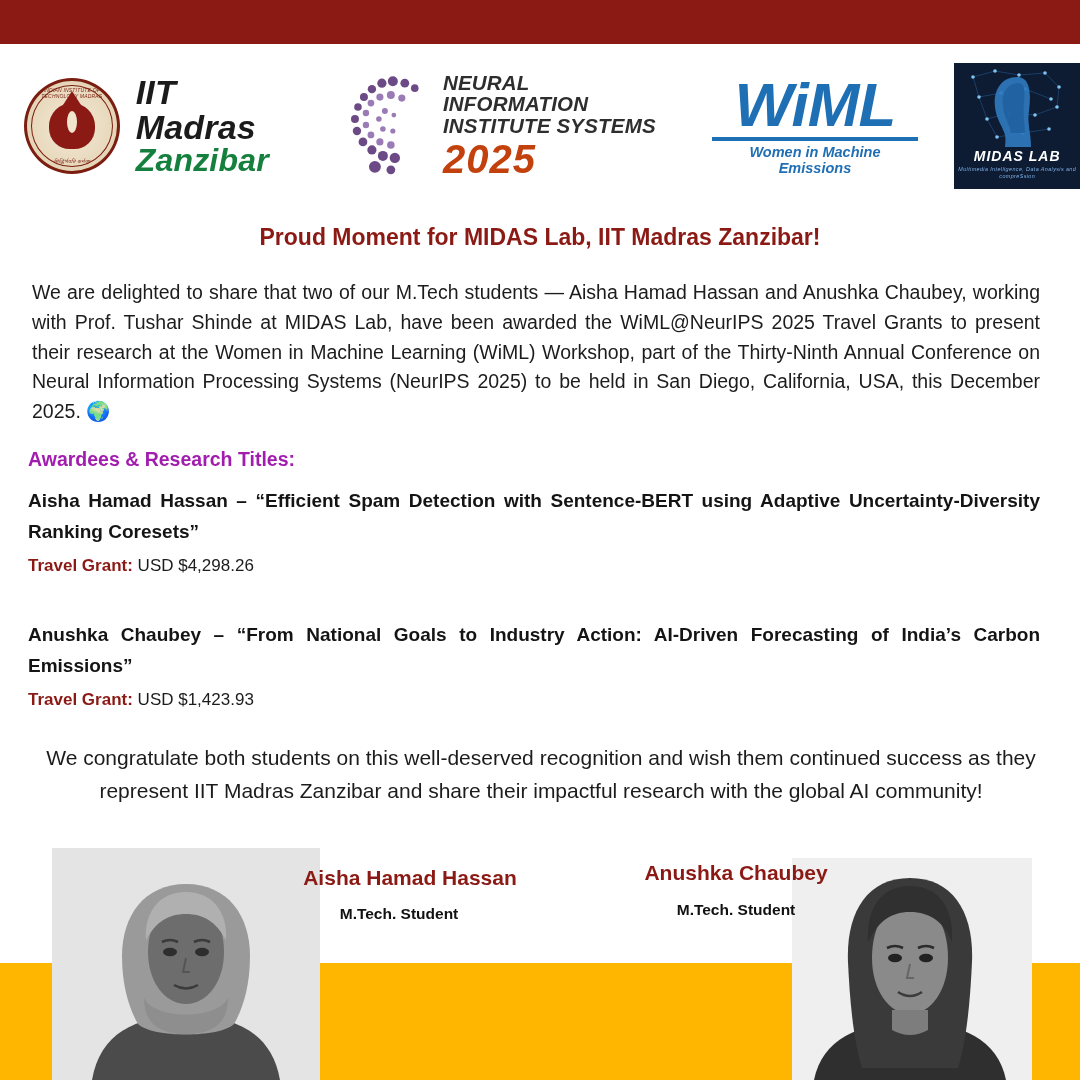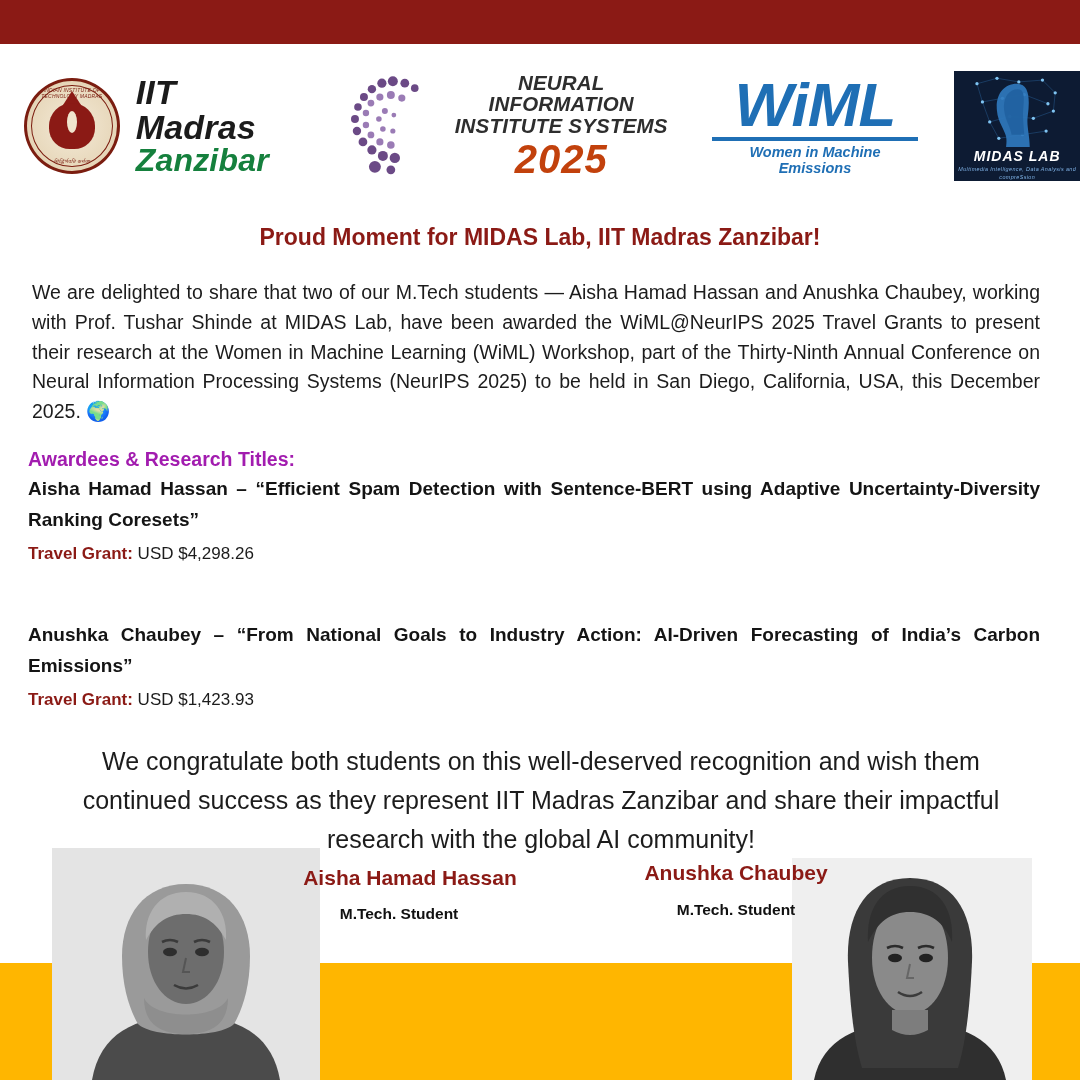--- a/index.html
+++ b/index.html
@@ -87,21 +87,21 @@
     letter-spacing: .2px;
   }
   .iitm-text .l2 {
     font-size: 32px; font-weight: bold; color: #15803d;
     letter-spacing: .2px;
   }
 
   
   .neurips-block {
     margin-left: 42px;
-    display: flex; align-items: center; text-align: center;
+    display: flex; align-items: center;
   }
   .neurips-swirl { width: 92px; height: 110px; }
   .neurips-text { margin-left: 4px; line-height: 1.05; }
   .neurips-text .n1, .neurips-text .n2 {
     font-size: 20.5px; font-weight: bold; color: #2e2e2e;
     letter-spacing: .2px;
   }
   .neurips-text .n3 {
     font-size: 40px; font-weight: bold; color: #c2410c;
     letter-spacing: 1px; margin-top: 2px;
@@ -119,21 +119,21 @@
   .wiml-rule {
     height: 4px; background: #1f6fb5; margin: 2px 0 3px 0;
   }
   .wiml-sub {
     font-size: 14.5px; font-weight: bold; color: #1f6fb5;
   }
 
   
   .midas-block {
     margin-left: 36px;
-    width: 126px; height: 110px;
+    width: 126px; height: 126px;
     background: #0d1b33;
     display: flex; flex-direction: column;
     align-items: center; justify-content: flex-start;
     padding-top: 0;
     position: relative;
   }
   .midas-face { width: 112px; height: 84px; }
   .midas-title {
     color: #ffffff; font-size: 14px; font-weight: bold;
     letter-spacing: 1px; margin-top: 1px;
@@ -156,37 +156,37 @@
     font-size: 19.5px; line-height: 1.53; color: #1c1c1c;
     text-align: justify;
   }
 
   
   .awardees-heading {
     position: absolute; top: 448px; left: 28px;
     font-size: 19.5px; font-weight: bold; color: #a21caf;
   }
   .award-block { position: absolute; left: 28px; width: 1012px; }
-  #award-0 { top: 474px; }
+  #award-0 { top: 486px; }
   #award-1 { top: 620px; }
   .award-title {
     font-size: 19px; font-weight: bold; color: #141414;
     line-height: 1.62; text-align: justify;
   }
   .award-grant {
     margin-top: 8px;
     font-size: 17px; color: #1c1c1c;
   }
   .award-grant .lbl { font-weight: bold; color: #8b1a15; }
 
   
   .congrats {
     position: absolute; top: 742px; left: 46px; width: 990px;
     text-align: center;
-    font-size: 25px; line-height: 1.56; color: #1c1c1c;
+    font-size: 21px; line-height: 1.56; color: #1c1c1c;
   }
 
   
   .yellow-band {
     position: absolute; left: 0; top: 963px;
     width: 1080px; height: 117px;
     background: #ffb600;
   }
 
   

